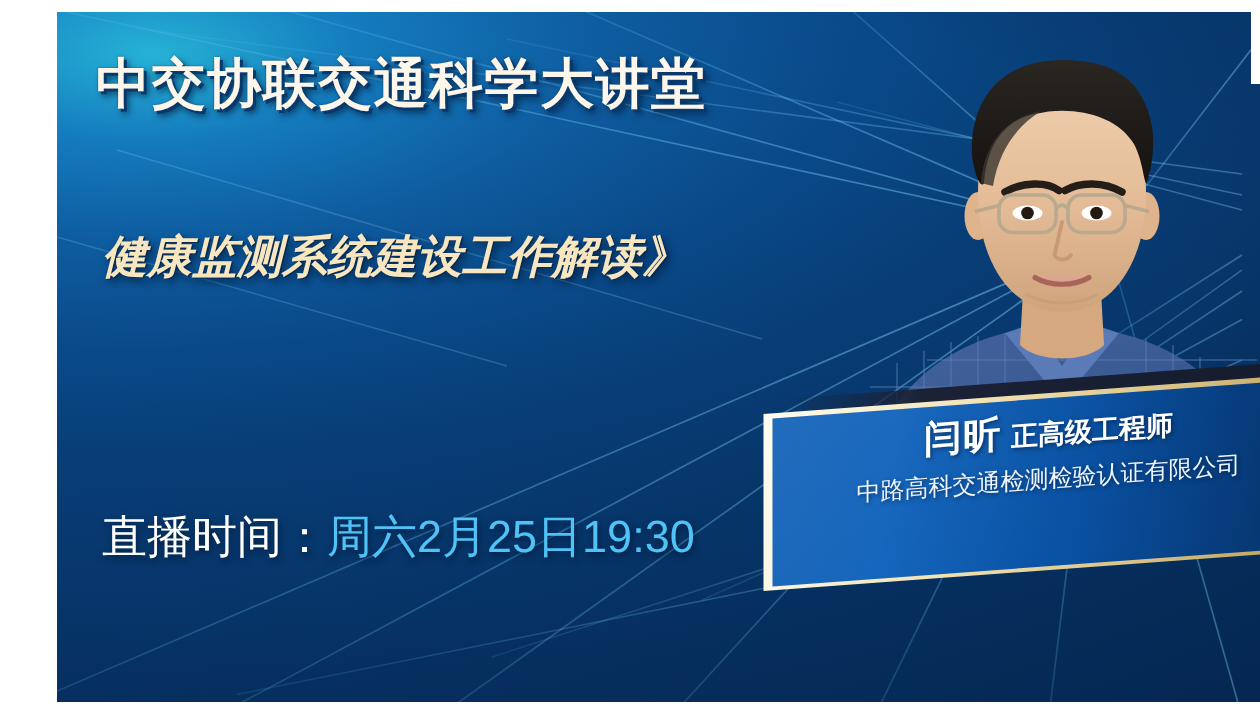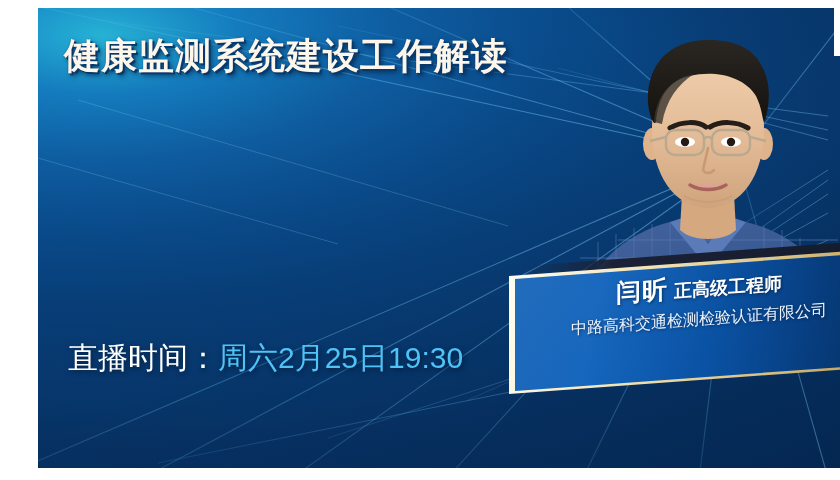--- a/index.html
+++ b/index.html
@@ -310,23 +310,24 @@
           <path d="M150 130 L145 152 C147 156 153 156 156 152" stroke="#c79a73" stroke-width="2.6" fill="none" stroke-linecap="round"></path>
 
           <path d="M132 167 C142 173 158 173 168 167" stroke="#a8635a" stroke-width="3.4" fill="none" stroke-linecap="round"></path>
           <path d="M134 166 C143 170 157 170 166 166" fill="#e0a09a" opacity="0.7"></path>
 
           <path d="M126 178 C140 186 160 186 174 178" stroke="#c79a73" stroke-width="2" fill="none" opacity="0.6"></path>
         </g>
       </svg>
     </div>
 
-    <div class="headline">健康监测系统建设工作解读</div>
+    <div class="headline">中交协联交通科学大讲堂</div>
 
     <div class="subtitle">
+      <span class="l2">健康监测系统建设工作解读》</span>
     </div>
 
     <div class="livetime">
       <span class="lbl">直播时间：</span><span class="val">周六2月25日19:30</span>
     </div>
 
     <div class="speaker-wrap">
       <div class="speaker-shadow"></div>
       <div class="speaker-gold"></div>
       <div class="speaker-panel">

